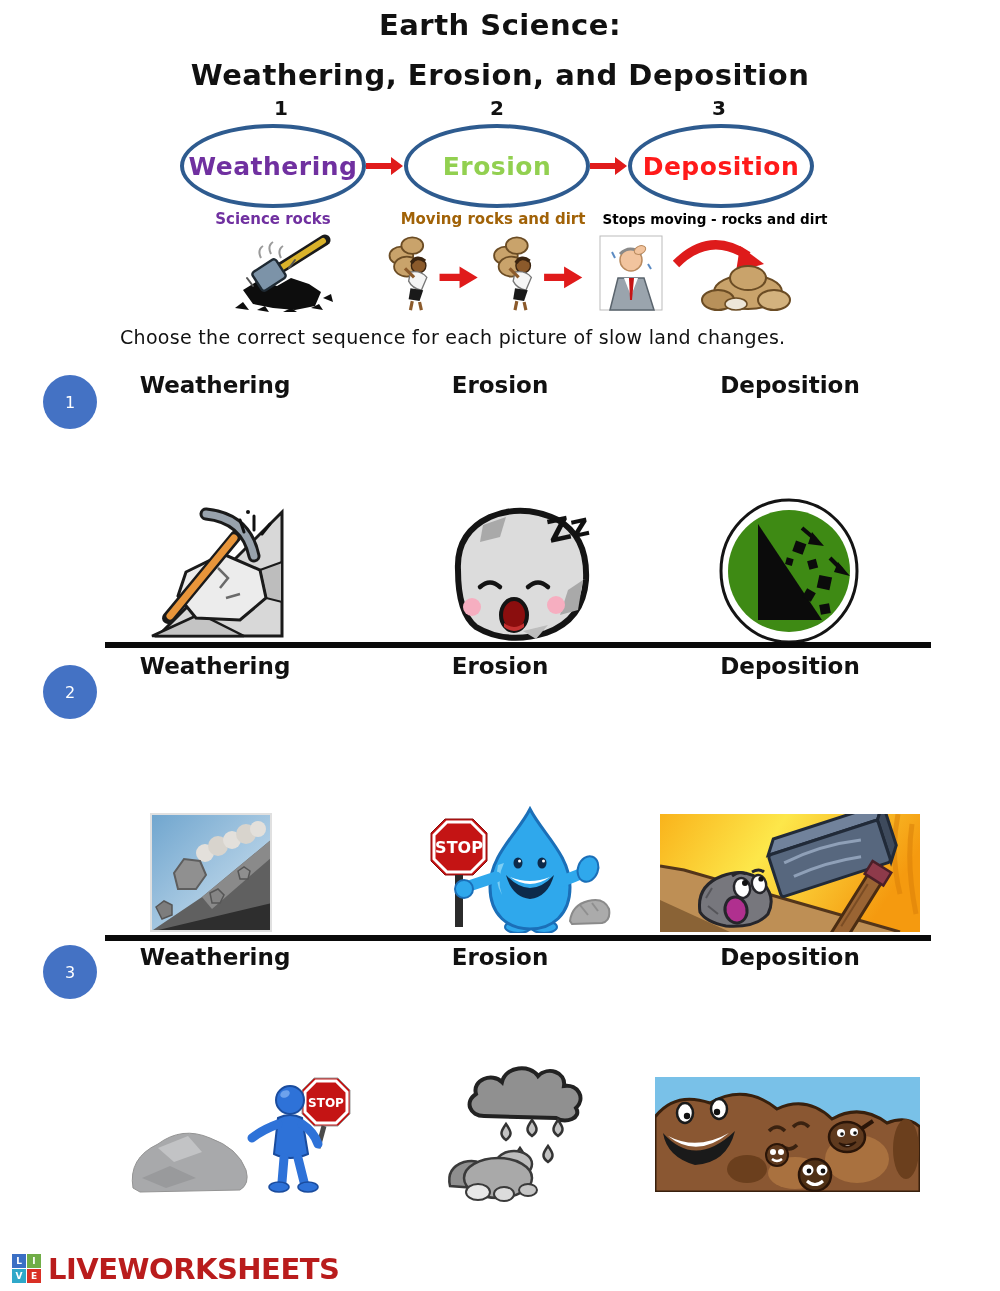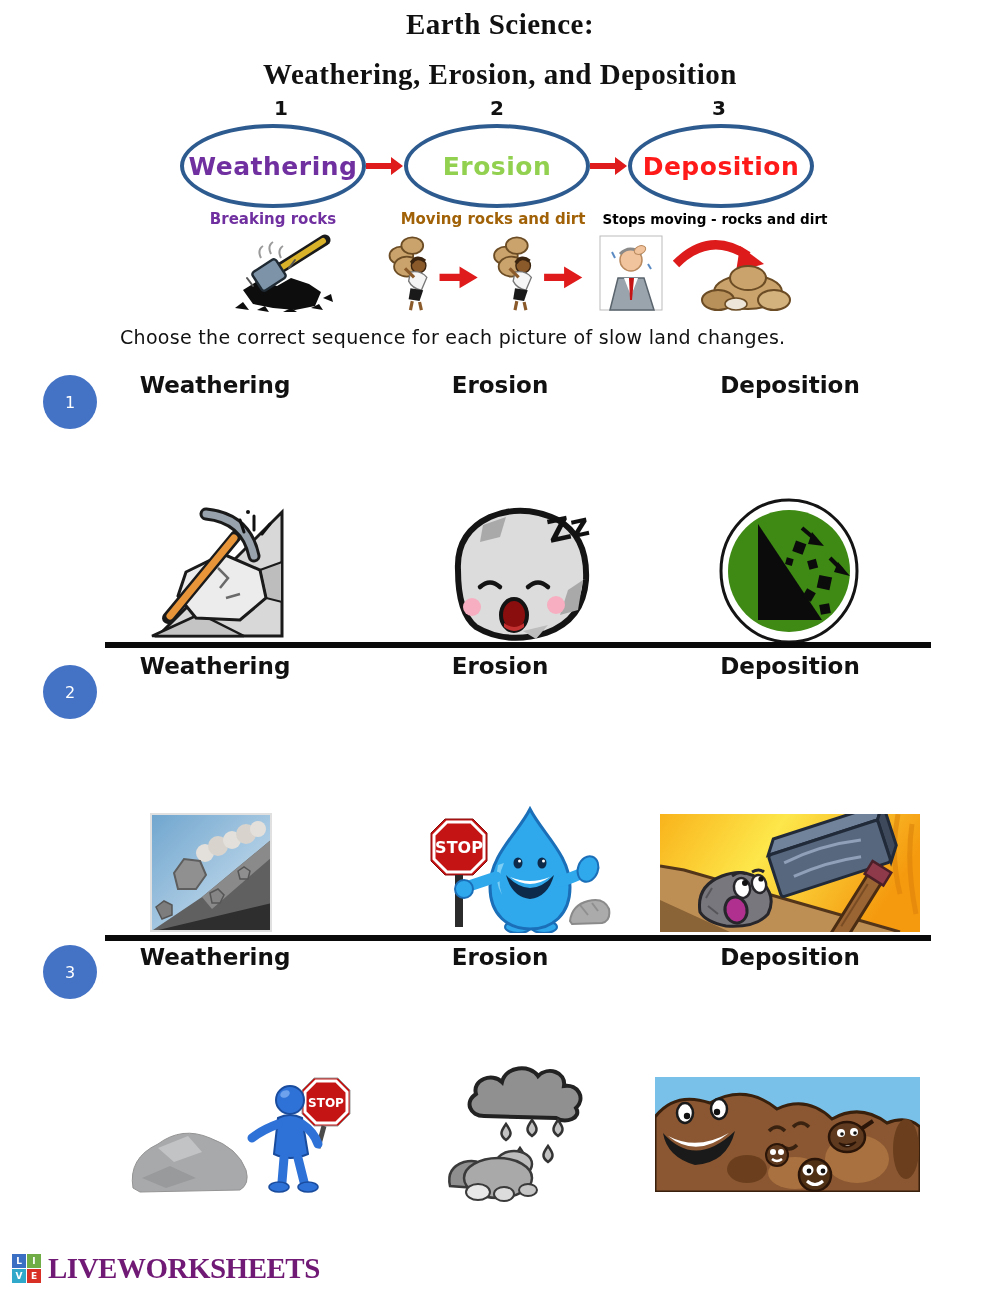--- a/index.html
+++ b/index.html
@@ -1,19 +1,19 @@
 <!DOCTYPE html>
 <html><head>
 <meta charset="utf-8">
 <style>
   * { box-sizing: border-box; margin: 0; padding: 0; }
   body { background:#ffffff; font-family:"DejaVu Sans", sans-serif; }
   .page { position:relative; width:1000px; height:1291px; background:#ffffff; overflow:hidden; margin:0 auto; }
 
-  .title-line { position:absolute; left:0; width:1000px; text-align:center; font-size:29px; font-weight:700; color:#111; letter-spacing:0.5px;font-family:Liberation Serif, serif; }
+  .title-line { position:absolute; left:0; width:1000px; text-align:center; font-size:29px; font-weight:700; color:#111; letter-spacing:0.5px; }
   .title-1 { top:8px; }
   .title-2 { top:58px;text-align:center; }
 
   .step-number { position:absolute; width:40px; text-align:center; top:96px; font-size:20px; font-weight:700; color:#111; }
   .num-1 { left:261px; } .num-2 { left:477px; } .num-3 { left:699px; }
 
   .ovals-row { position:absolute; top:124px; left:180px; width:640px; display:flex; align-items:center; }
   .oval { width:186px; height:84px; border:4px solid #2E5B8F; border-radius:50%; display:flex; align-items:center; justify-content:center; background:#fff; flex:0 0 auto; }
   .oval-label { font-size:25px; font-weight:700; letter-spacing:0.5px; }
   .lbl-weathering { color:#7030A0; }
@@ -53,21 +53,21 @@
   .img-2b { top:803px; left:412px; }
   .img-2c { top:814px; left:660px; }
   .img-3a { top:1066px; left:118px; }
   .img-3b { top:1062px; left:436px; }
   .img-3c { top:1077px; left:655px; }
 
   .footer { position:absolute; top:1252px; left:12px; display:flex; align-items:center; gap:6px; }
   .logo-grid { width:30px; height:30px; display:grid; grid-template-columns:14px 14px; grid-template-rows:14px 14px; gap:1px; }
   .logo-sq { width:14px; height:14px; color:#fff; font-size:9px; font-weight:700; display:flex; align-items:center; justify-content:center; }
   .sq-l { background:#3B6FC4; } .sq-i { background:#70AD47; } .sq-v { background:#2FA8C9; } .sq-e { background:#D93025; }
-  .brand { font-size:29px; font-weight:800; color:#701a75; letter-spacing:-0.5px;font-family:Liberation Serif, serif; }
+  .brand { font-size:29px; font-weight:800; color:#b91c1c; letter-spacing:-0.5px; }
 </style>
 </head>
 <body>
 
 <div class="page">
 
   <div class="title-line title-1">Earth Science:</div>
   <div class="title-line title-2">Weathering, Erosion, and Deposition</div>
 
   <div class="step-number num-1">1</div>
@@ -89,21 +89,21 @@
     <div class="flow-arrow">
       <svg width="38" height="24" viewBox="0 0 38 24">
           <polygon points="0,9 25,9 25,3 37,12 25,21 25,15 0,15" fill="#E01B1B"></polygon>
         </svg>
     </div>
     <div class="oval">
       <span class="oval-label lbl-deposition">Deposition</span>
     </div>
   </div>
 
-  <div class="caption cap-1">Breaking rocks</div>
+  <div class="caption cap-1">Science rocks</div>
   <div class="caption cap-2">Moving rocks and dirt</div>
   <div class="caption cap-3">Stops moving - rocks and dirt</div>
 
   <svg class="clip clip-a" width="112" height="84" viewBox="0 0 112 84">
     <path d="M18,62 L34,52 L52,58 L66,50 L84,56 L96,64 L90,78 L70,82 L48,80 L28,76 Z" fill="#0d0d0d"></path>
     <polygon points="10,80 18,74 24,82" fill="#0d0d0d"></polygon>
     <polygon points="32,82 40,78 44,84" fill="#0d0d0d"></polygon>
     <polygon points="58,84 66,80 72,84" fill="#0d0d0d"></polygon>
     <polygon points="86,80 94,76 98,82" fill="#0d0d0d"></polygon>
     <polygon points="98,70 106,66 108,74" fill="#0d0d0d"></polygon>

